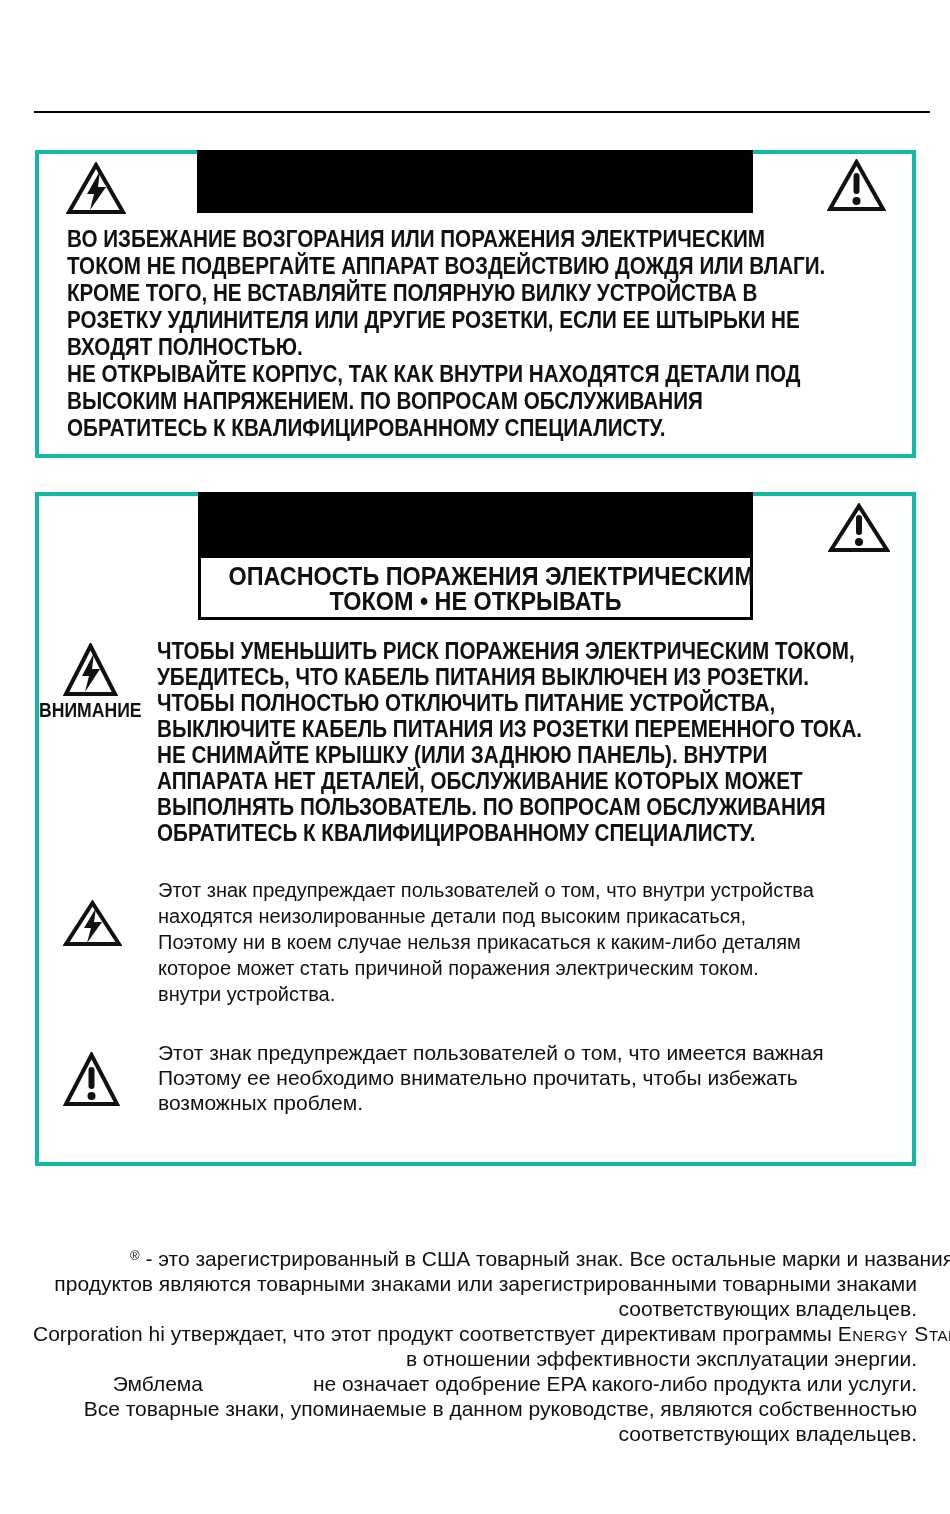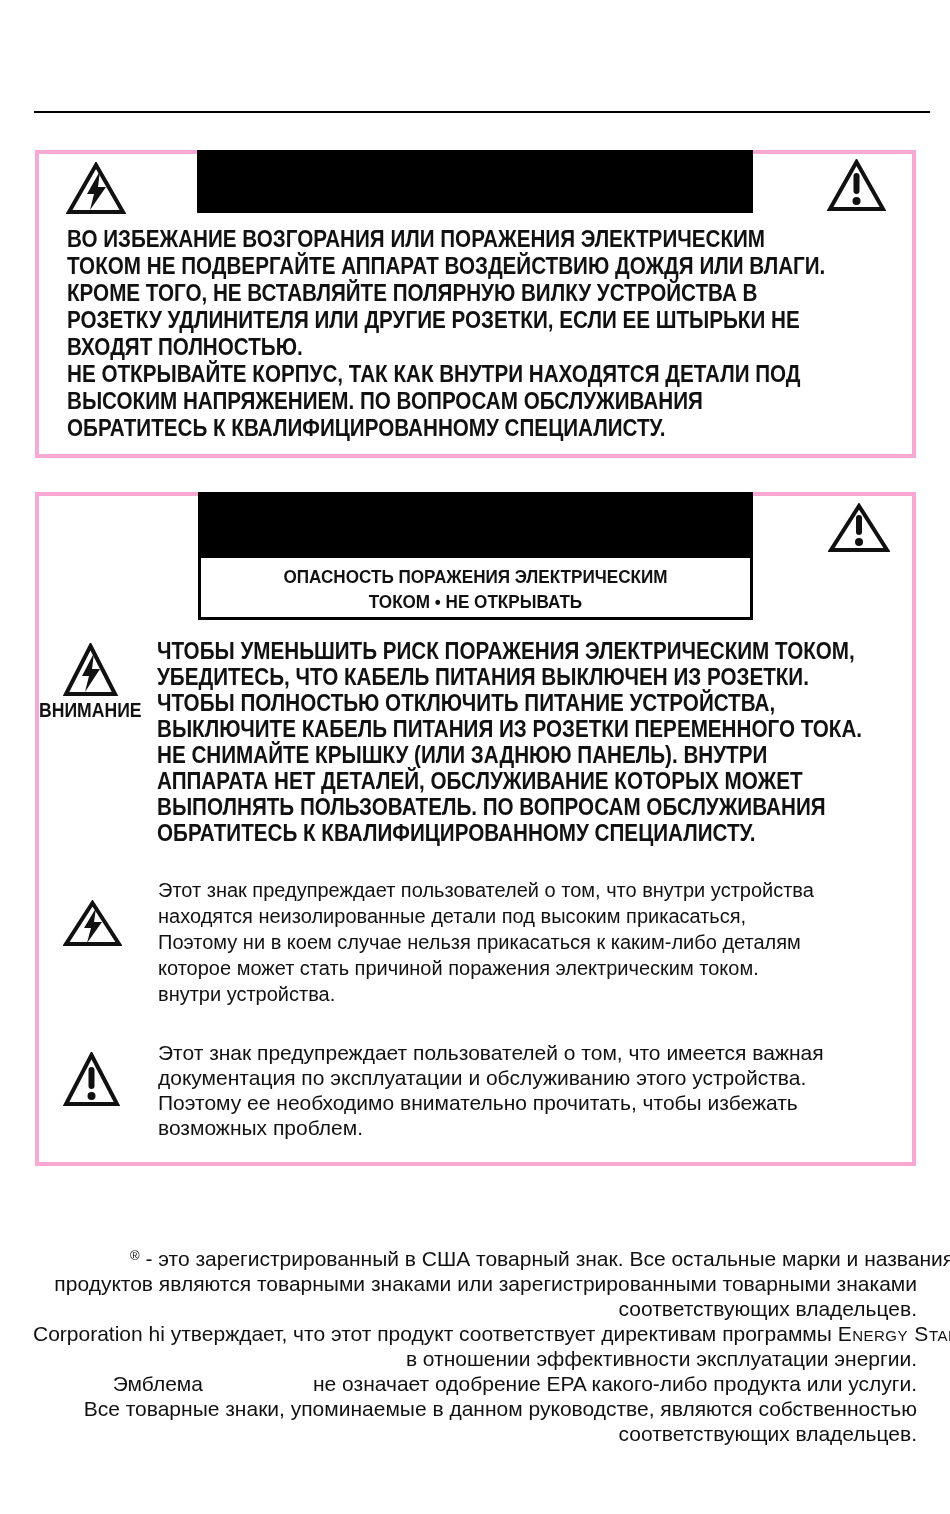--- a/index.html
+++ b/index.html
@@ -1,30 +1,30 @@
 <!DOCTYPE html>
 <html><head>
 <meta charset="utf-8">
 <style>
   html,body{margin:0;padding:0;background:#fff;}
   .page{position:relative;width:950px;height:1514px;background:#ffffff;overflow:hidden;
         font-family:"Liberation Sans", sans-serif;color:#111;}
   .abs{position:absolute;}
   .top-rule{position:absolute;left:34px;top:111px;width:896px;height:2px;background:#000;}
-  .box{position:absolute;left:35px;width:873px;border:4px solid #f9a8d4;background:#fff;}
+  .box{position:absolute;left:35px;width:873px;border:4px solid #14b8a6;background:#fff;}
   .box1{top:150px;height:300px;}
   .box2{top:492px;height:666px;}
   .hdr-bar{position:absolute;background:#000;}
   .danger-box{position:absolute;border:3px solid #000;background:#fff;text-align:center;}
   .danger-box .tline{transform:scaleX(0.90);transform-origin:50% 50%;}
   .cond .tline{transform:scaleX(0.86);transform-origin:0 50%;}
   .tline{white-space:nowrap;}
   .warn-text{font-size:24px;font-weight:bold;line-height:27px;}
   .caut-text{font-size:24px;font-weight:bold;line-height:26px;}
-  .danger-text{font-size:19px;font-weight:bold;line-height:25px;padding-top:6px;}
+  .danger-text{font-size:26px;font-weight:bold;line-height:25px;padding-top:6px;}
   .note-text{font-size:20px;font-weight:normal;line-height:26px;}
   .note-text3{font-size:21px;font-weight:normal;line-height:25px;}
   .attention{font-size:20px;font-weight:bold;transform:scaleX(0.88);transform-origin:0 50%;white-space:nowrap;}
   .tm{position:absolute;left:33px;top:1243px;width:884px;font-size:21px;line-height:25px;color:#111;}
   .tm .row{white-space:nowrap;text-align:right;}
   .spacer{display:inline-block;height:1px;}
   .sup{font-size:13px;vertical-align:6px;}
   .smallcaps{font-variant:small-caps;letter-spacing:0.5px;}
   svg{display:block;}
 </style>
@@ -119,21 +119,20 @@
     <span class="abs" style="left:24px;top:556px;">
       <svg width="57" height="55" viewBox="0 0 57 55">
         <polygon points="28.5,3 54,52 3,52" fill="none" stroke="#111" stroke-width="4" stroke-linejoin="miter"></polygon>
         <rect x="25.5" y="15" width="6" height="22" rx="3" fill="#111"></rect>
         <circle cx="28.5" cy="44" r="4" fill="#111"></circle>
       </svg>
     </span>
 
     <div class="abs note-text3" style="left:119px;top:544px;">
         <div class="tline">Этот знак предупреждает пользователей о том, что имеется важная</div>
-        <div class="tline">документация по эксплуатации и обслуживанию этого устройства.</div>
         <div class="tline">Поэтому ее необходимо внимательно прочитать, чтобы избежать</div>
         <div class="tline">возможных проблем.</div>
       </div>
   </section>
 
   <div class="tm">
     <div class="row">
       <span class="spacer" style="width:97px"></span><span class="sup">®</span><span> - это зарегистрированный в США товарный знак. Все остальные марки и названия</span>
     </div>
     <div class="row">продуктов являются товарными знаками или зарегистрированными товарными знаками</div>

